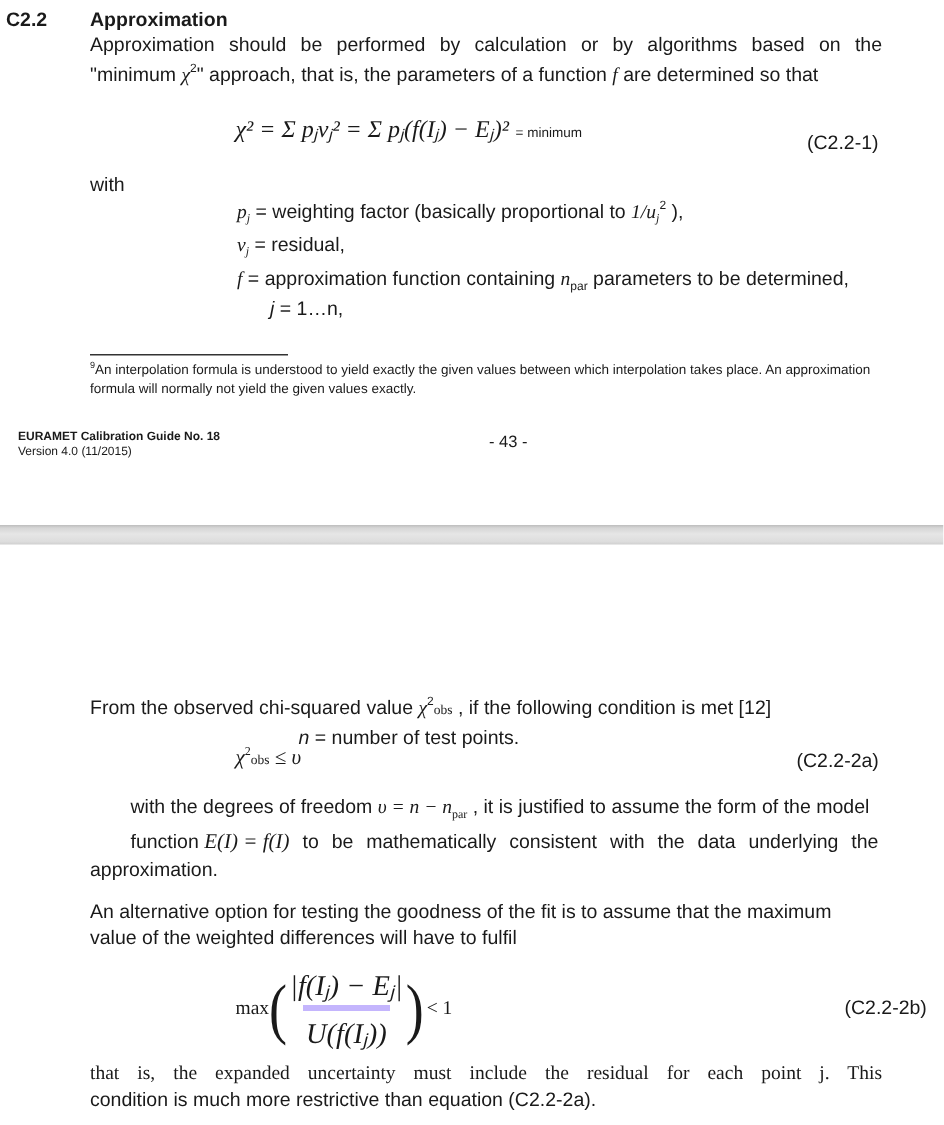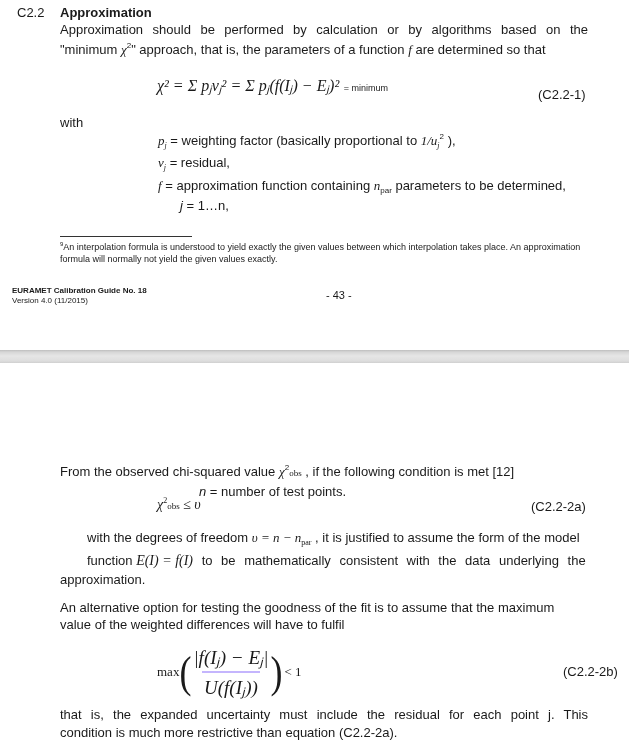--- a/index.html
+++ b/index.html
@@ -16,21 +16,21 @@
   .sep { position:absolute; left:0; top:350px; width:629px; height:13px;
          background:linear-gradient(#bdbdbd 0px, #d6d6d6 2px, #e6e6e6 6px, #dddddd 11px, #cfcfcf 13px); }
   .fnline { position:absolute; left:60px; top:236px; width:132px; height:1px; background:#333; }
   .paren-big { font-family:"Liberation Serif", serif; font-size:36px; line-height:36px; transform:scaleY(1.25); display:inline-block; }
 </style>
 </head>
 <body>
 
 <div>
 
-  <div class="abs t13" style="left:17px; top:5px; font-weight:normal;">C2.2</div>
+  <div class="abs t13" style="left:4px; top:5px; font-weight:bold;">C2.2</div>
   <div class="abs t13" style="left:60px; top:5px; font-weight:bold;">Approximation</div>
 
   <div class="abs t13 justify" style="left:60px; top:22px; width:528px;">Approximation should be performed by calculation or by algorithms based on the</div>
 
   <div class="abs t13" style="left:60px; top:41px;">
     <span>"minimum </span><span class="math">χ</span><span class="sup">2</span><span>" approach, that is, the parameters of a function </span><span class="math">f</span><span> are determined so that</span>
   </div>
 
   <div class="abs" style="left:157px; top:74px; font-size:16px;">
     <span class="math">χ² = Σ pⱼvⱼ² = Σ pⱼ(f(Iⱼ) − Eⱼ)²</span>
@@ -90,22 +90,22 @@
   <div class="abs t13" style="left:60px; top:572px;">approximation.</div>
 
   <div class="abs t13" style="left:60px; top:600px;">An alternative option for testing the goodness of the fit is to assume that the maximum</div>
   <div class="abs t13" style="left:60px; top:617px;">value of the weighted differences will have to fulfil</div>
 
   <div class="abs" style="left:157px; top:646px; height:52px; display:flex; align-items:center; font-family:'Liberation Serif',serif; font-size:13px;">
     <span>max</span>
     <span class="paren-big">(</span>
     <span style="display:inline-flex; flex-direction:column; align-items:center; font-style:italic; font-size:19px;">
       <span style="padding:0 2px 1px;">|f(Iⱼ) − Eⱼ|</span>
-      <span style="border-top:2px solid #c4b5fd; padding:1px 2px 0;">U(f(Iⱼ))</span>
+      <span style="border-top:4px solid #c4b5fd; padding:1px 2px 0;">U(f(Iⱼ))</span>
     </span>
     <span class="paren-big">)</span>
     <span style="margin-left:2px;">&lt; 1</span>
   </div>
   <div class="abs t13" style="left:563px; top:664px;">(C2.2-2b)</div>
 
-  <div class="abs t13 justify" style="left:60px; top:707px; width:528px;">that is, the expanded uncertainty must include the residual for each point j. This</div>
+  <div class="abs t13 justify" style="left:60px; top:707px; width:528px;font-family:Liberation Serif, serif;">that is, the expanded uncertainty must include the residual for each point j. This</div>
   <div class="abs t13" style="left:60px; top:725px;">condition is much more restrictive than equation (C2.2-2a).</div>
 </div>
 
 </body></html>

